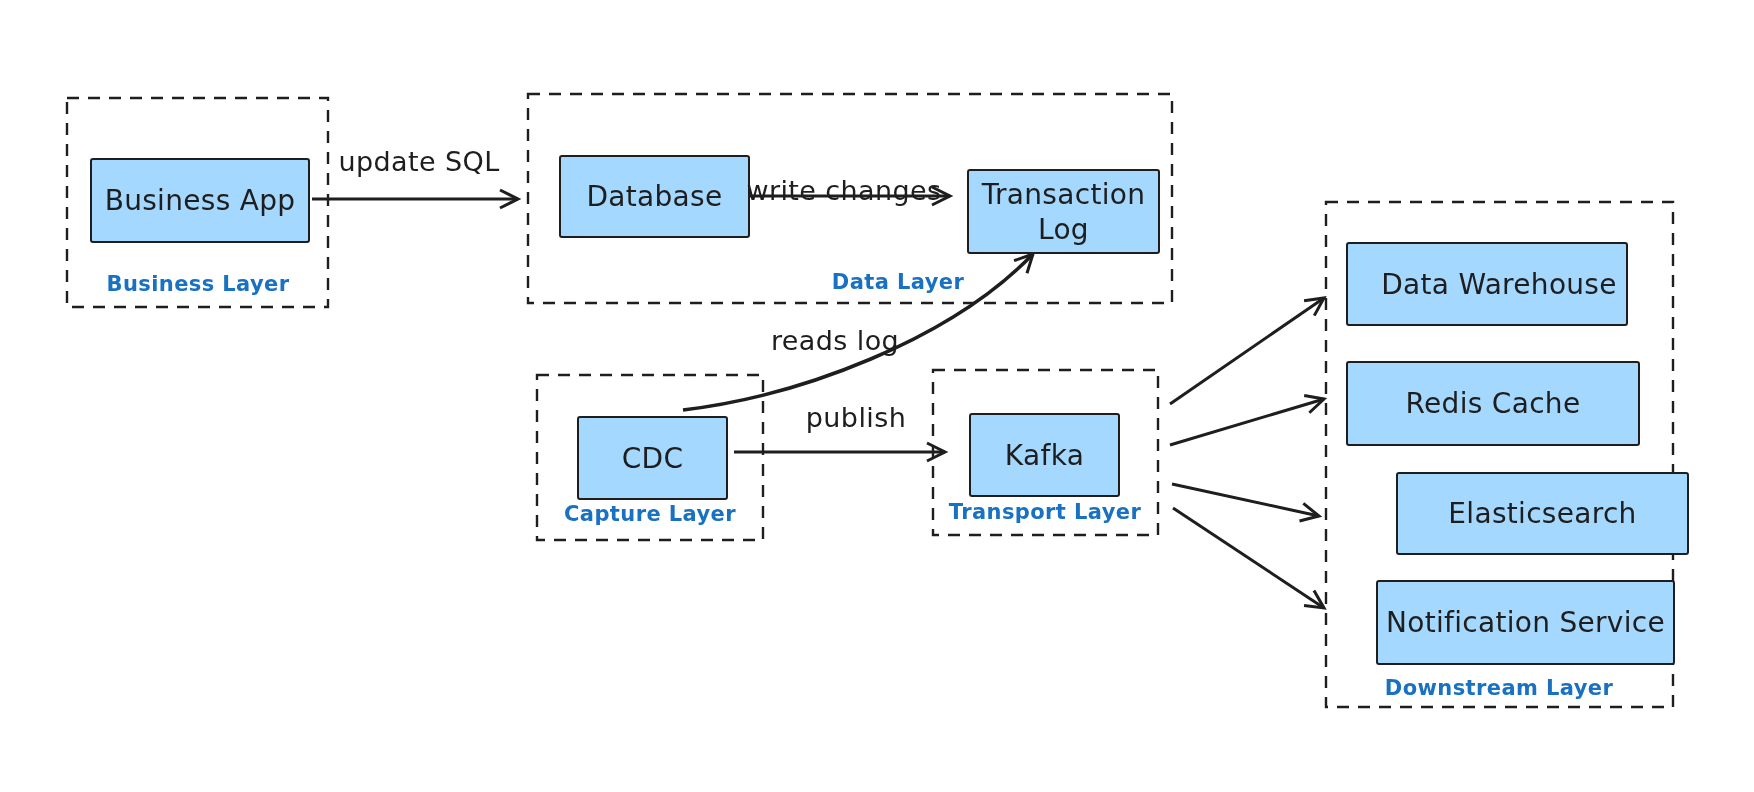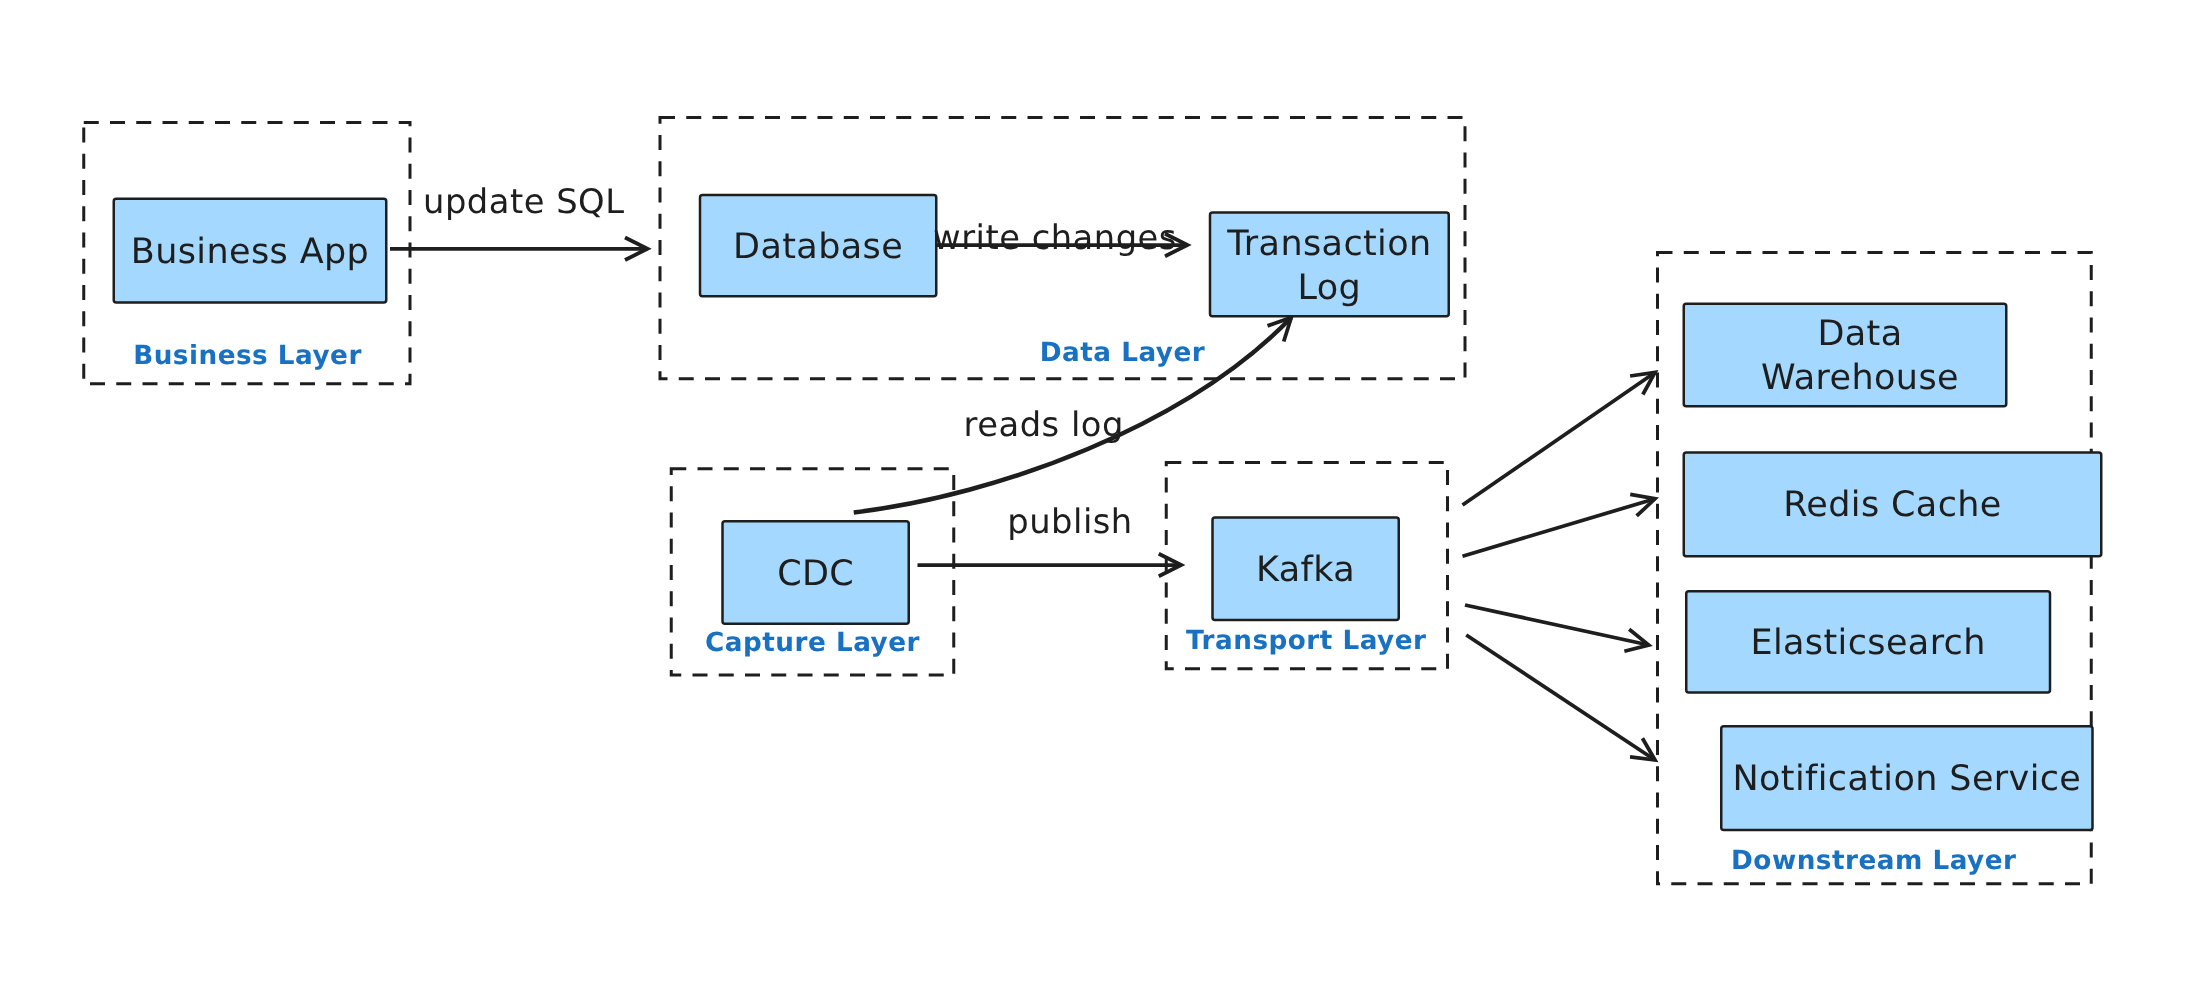--- a/index.html
+++ b/index.html
@@ -69,27 +69,27 @@
   </div>
   <div class="node" style="left:967px;top:153px;width:193px;height:85px;margin-top:16px;">
     <span>Transaction Log</span>
   </div>
   <div class="node" style="left:577px;top:416px;width:151px;height:84px;text-align:center;">
     <span>CDC</span>
   </div>
   <div class="node" style="left:969px;top:413px;width:151px;height:84px;">
     <span>Kafka</span>
   </div>
-  <div class="node" style="left:1346px;top:242px;width:260px;height:84px;padding-left:30px;">
+  <div class="node" style="left:1346px;top:242px;width:282px;height:84px;padding-left:30px;">
     <span>Data Warehouse</span>
   </div>
-  <div class="node" style="left:1346px;top:361px;width:336px;height:85px;">
+  <div class="node" style="left:1346px;top:361px;width:294px;height:85px;">
     <span>Redis Cache</span>
   </div>
-  <div class="node" style="left:1348px;top:472px;width:293px;height:83px;">
+  <div class="node" style="left:1396px;top:472px;width:293px;height:83px;">
     <span>Elasticsearch</span>
   </div>
   <div class="node" style="left:1376px;top:580px;width:299px;height:85px;">
     <span>Notification Service</span>
   </div>
 
   <div class="layer-label" style="left:198px;top:272px;">Business Layer</div>
   <div class="layer-label" style="left:898px;top:270px;">Data Layer</div>
   <div class="layer-label" style="left:650px;top:502px;">Capture Layer</div>
   <div class="layer-label" style="left:1045px;top:500px;">Transport Layer</div>

